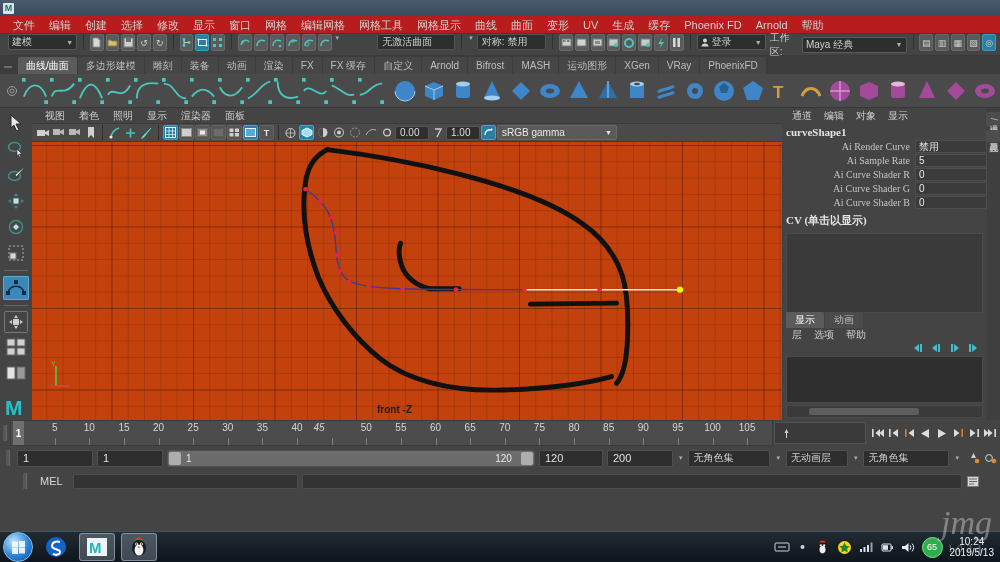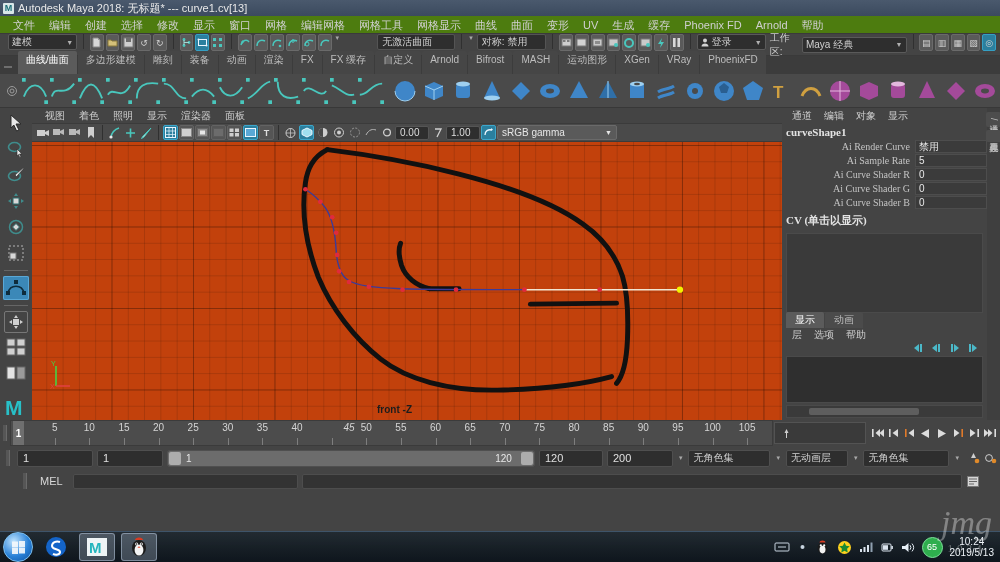--- a/index.html
+++ b/index.html
@@ -21,21 +21,21 @@
   .maya{position:absolute;left:0;top:0;width:1000px;height:531px;background:#444444;}
 
   
   .titlebar{height:16px;background:linear-gradient(180deg,#4a596d 0%,#3b4a5e 100%);
     display:flex;align-items:center;padding-left:3px;box-sizing:border-box;}
   .titlebar .mlogo{width:11px;height:11px;background:#d8e6e8;color:#1b6f78;font-size:9px;font-weight:bold;
     display:flex;align-items:center;justify-content:center;margin-right:4px;border-radius:1px;}
   .titlebar .ttxt{font-size:11px;color:#e8e8e8;white-space:nowrap;}
 
   
-  .menubar{height:18px;background:#4d7c0f;display:flex;align-items:center;padding-left:6px;
+  .menubar{height:18px;background:#b91c1c;display:flex;align-items:center;padding-left:6px;
     border-bottom:1px solid #3a3a3a;box-sizing:border-box;}
   .menubar .mi{padding:0 7px;font-size:11px;color:#d0d0d0;white-space:nowrap;line-height:18px;}
 
   
   .statusbar{height:22px;background:#444;display:flex;padding:0 4px;
     border-bottom:1px solid #3a3a3a;box-sizing:border-box;gap:2px;}
   .sbtn{width:17px;height:17px;background:#5a5a5a;border:1px solid #6a6a6a;border-radius:2px;
     display:flex;align-items:center;justify-content:center;font-size:9px;color:#cfcfcf;box-sizing:border-box;}
   .sbtn.on{background:#2b7f9e;border-color:#35a0c4;}
   .sbtn.teal{color:#49c7bd;}
@@ -43,21 +43,21 @@
   .combo{height:16px;background:#2e2e2e;border:1px solid #5a5a5a;border-radius:2px;
     display:flex;align-items:center;justify-content:space-between;padding:0 3px;font-size:10px;
     color:#d0d0d0;box-sizing:border-box;}
   .combo .arw{font-size:7px;color:#b0b0b0;margin-left:4px;}
   .field{height:16px;background:#2e2e2e;border:1px solid #545454;border-radius:2px;
     display:flex;align-items:center;padding:0 4px;font-size:10px;color:#cfcfcf;box-sizing:border-box;}
 
   
   .shelftabs{height:18px;background:#3c3c3c;display:flex;align-items:flex-end;
     padding-left:4px;box-sizing:border-box;}
-  .shelftabs .tab{padding:2px 8px 8px;font-size:10px;color:#bdbdbd;background:#464646;
+  .shelftabs .tab{padding:2px 8px 2px;font-size:10px;color:#bdbdbd;background:#464646;
     margin-right:1px;border-radius:2px 2px 0 0;white-space:nowrap;line-height:13px;}
   .shelftabs .tab.active{background:#5b5b5b;color:#fff;}
   .shelfgrip{width:10px;height:14px;margin-right:4px;display:flex;align-items:center;}
   .shelfgrip i{display:block;width:8px;height:2px;background:#6e6e6e;}
 
   
   .shelfrow{height:34px;background:#4a4a4a;display:flex;align-items:center;padding-left:4px;
     border-bottom:1px solid #383838;box-sizing:border-box;gap:2px;overflow:hidden;}
   .shico{width:26px;height:26px;border-radius:2px;display:flex;align-items:center;justify-content:center;
     flex:0 0 auto;}
@@ -181,21 +181,20 @@
 </head>
 <body>
 
 <div id="app">
   <div class="wallpaper"></div>
 
   <div class="maya">
 
     <div class="titlebar">
       <div class="mlogo">M</div>
-      <div class="ttxt">Autodesk Maya 2018: 无标题*  ---  curve1.cv[13]</div>
     </div>
 
     <div class="menubar" id="menubar">
         <div class="mi">文件</div>
         <div class="mi">编辑</div>
         <div class="mi">创建</div>
         <div class="mi">选择</div>
         <div class="mi">修改</div>
         <div class="mi">显示</div>
         <div class="mi">窗口</div>
@@ -985,21 +984,21 @@
           <div class="tlnum" style="left: 147.563px;">20</div>
           <div class="tltick" style="left: 182.185px;"></div>
           <div class="tlnum" style="left: 182.185px;">25</div>
           <div class="tltick" style="left: 216.807px;"></div>
           <div class="tlnum" style="left: 216.807px;">30</div>
           <div class="tltick" style="left: 251.429px;"></div>
           <div class="tlnum" style="left: 251.429px;">35</div>
           <div class="tltick" style="left: 286.05px;"></div>
           <div class="tlnum" style="left: 286.05px;">40</div>
           <div class="tltick" style="left: 320.672px;"></div>
-          <div class="tlnum" style="left: 338px; font-style: italic;">45</div>
+          <div class="tlnum" style="left: 308px; font-style: italic;">45</div>
           <div class="tltick" style="left: 355.294px;"></div>
           <div class="tlnum" style="left: 355.294px;">50</div>
           <div class="tltick" style="left: 389.916px;"></div>
           <div class="tlnum" style="left: 389.916px;">55</div>
           <div class="tltick" style="left: 424.538px;"></div>
           <div class="tlnum" style="left: 424.538px;">60</div>
           <div class="tltick" style="left: 459.16px;"></div>
           <div class="tlnum" style="left: 459.16px;">65</div>
           <div class="tltick" style="left: 493.782px;"></div>
           <div class="tlnum" style="left: 493.782px;">70</div>

